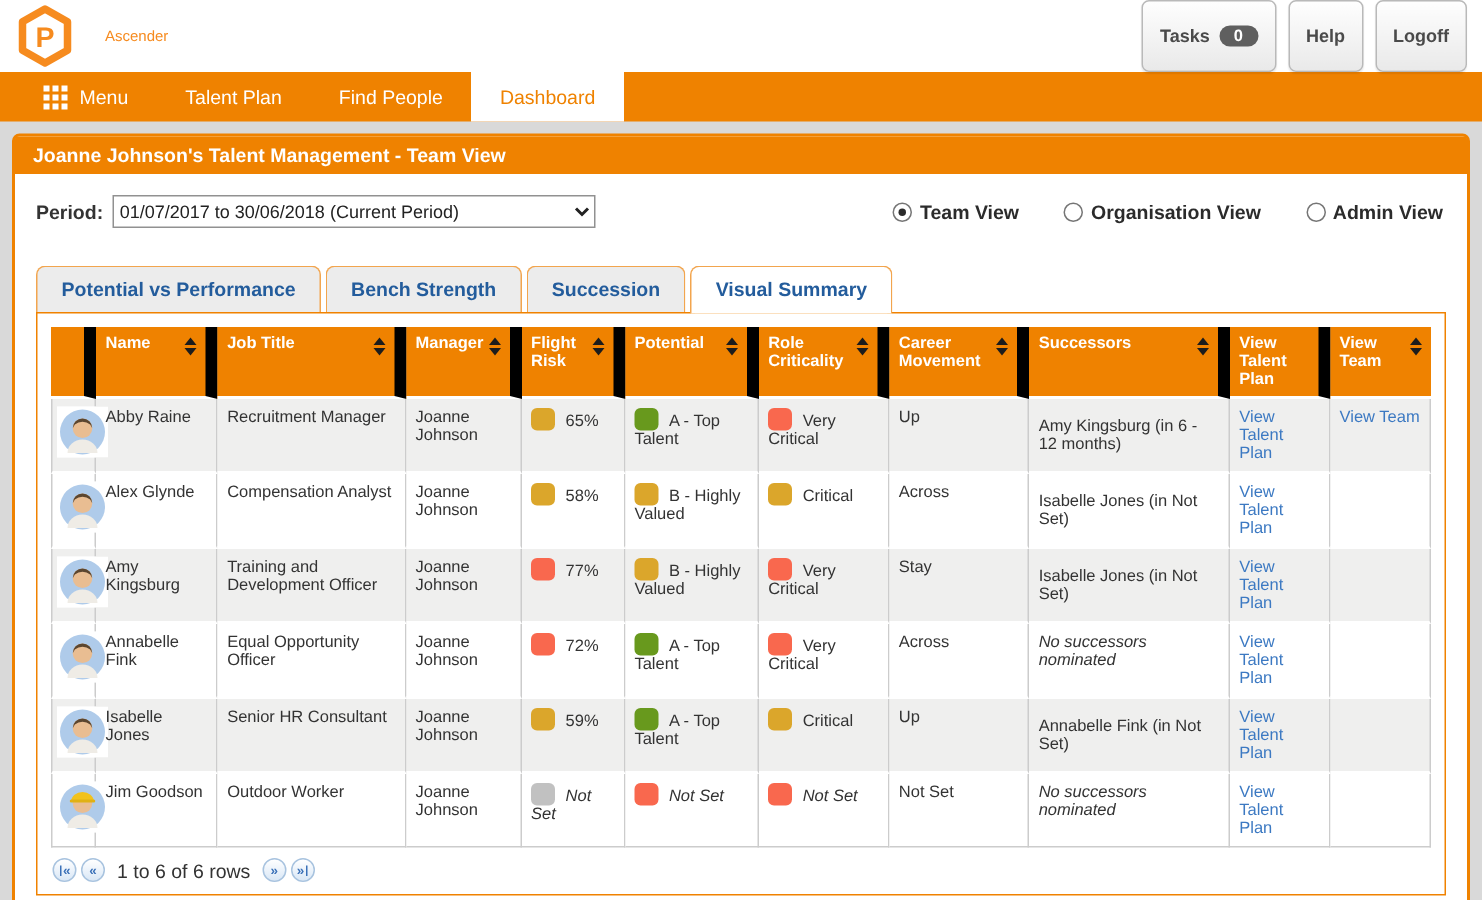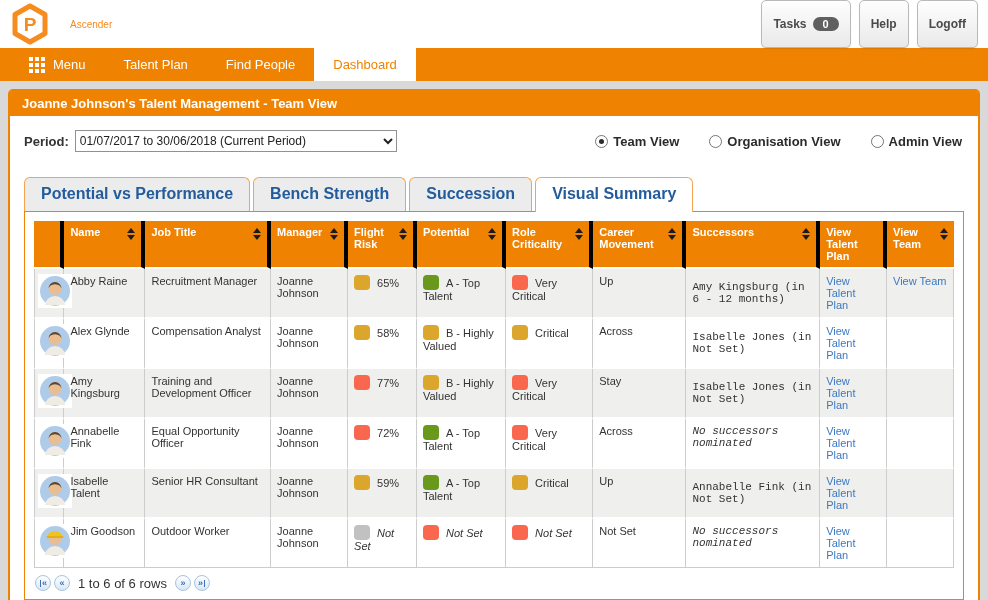--- a/index.html
+++ b/index.html
@@ -34,45 +34,45 @@
   .period-select { font-family:inherit; font-size:12px; color:#222; width:322px; height:22px; border:1px solid #919191; background:#fff; }
   .view-options { margin-left:auto; display:flex; gap:30px; align-items:center; }
   .view-option { display:flex; align-items:center; gap:5px; cursor:pointer; }
   .radio { width:13px; height:13px; border-radius:50%; border:1px solid #757575; background:#fff; position:relative; flex:none; }
   .radio.checked::after { content:""; position:absolute; left:3px; top:3px; width:5px; height:5px; border-radius:50%; background:#2b2b2b; }
   .view-label { font-size:13px; font-weight:bold; color:#2b2b2b; }
 
   
   .tabs { display:flex; gap:3px; margin:25px 14px 0; position:relative; z-index:2; }
   .tab { border:1px solid #F2A54E; border-bottom:none; border-radius:6px 6px 0 0; padding:7px 16px 8px;
-         background:#ECECEC; color:#235C9C; font-weight:bold; font-size:16px; cursor:pointer; }
+         background:#ECECEC; color:#235C9C; font-weight:bold; font-size:13px; cursor:pointer; }
   .tab.active { background:#fff; margin-bottom:-1px; padding-bottom:9px; }
 
   
   .table-box { border:1px solid #F08200; margin:0 14px; padding:9px 9px 4px; background:#fff; position:relative; z-index:1; }
   table { width:100%; table-layout:fixed; border-collapse:separate; border-spacing:0; }
   th { background:#EF8200; color:#fff; font-size:11px; font-weight:bold; text-align:left; vertical-align:top;
-       padding:5px 6px; border-right:4px solid #000000; border-bottom:2px solid #fff; }
+       padding:5px 6px; border-right:8px solid #000000; border-bottom:2px solid #fff; }
   th:last-child { border-right:none; }
   .sort { float:right; display:inline-flex; flex-direction:column; gap:2px; margin:2px 0 0 3px; }
   .sort i { display:block; width:0; height:0; border-left:4px solid transparent; border-right:4px solid transparent; }
   .sort .up { border-bottom:5px solid #1c1c1c; }
   .sort .down { border-top:5px solid #1c1c1c; }
   td { font-size:11px; color:#333; vertical-align:top; padding:6px 6px; height:46px;
        border-right:1px solid #CCC; border-bottom:2px solid #fff; background:#fff; }
   td:first-child { border-left:1px solid #CCC; }
   tbody tr:nth-child(odd) td { background:#EFEFEE; }
   tbody tr:last-child td { border-bottom:1px solid #CCC; }
   .avatar-cell { padding:5px 2px 5px 3px; }
   .photo { width:34px; height:34px; background:#fff; }
   .sq { display:inline-block; width:16px; height:15px; border-radius:4px; margin-right:7px; vertical-align:-3px; }
   .sq.red { background:#F9684E; } .sq.amber { background:#DBA62B; }
   .sq.green { background:#68991D; } .sq.gray { background:#C1C1C1; }
   .italic { font-style:italic; }
-  td.successors { vertical-align:middle;font-family:Liberation Mono, monospace; }
+  td.successors { vertical-align:middle; }
   td.successors.top { vertical-align:top; }
   td a { color:#3C79C2; text-decoration:none; cursor:pointer; }
 
   
   .pager { display:flex; align-items:center; gap:3px; padding:7px 0 4px 1px; font-size:13px; color:#333; }
   .pg { display:inline-flex; align-items:center; justify-content:center; width:16px; height:16px; border-radius:50%;
         border:1px solid #A8C3DF; background:linear-gradient(#fff,#D9E7F6); color:#3B71B8; font-weight:bold;
         font-size:9px; line-height:1; cursor:pointer; }
   .pg .bar { display:inline-block; width:1px; height:7px; background:#3B71B8; margin:0 1px; }
   .pager .rows-text { margin:0 5px; }
@@ -304,21 +304,21 @@
             <tr>
               <td class="avatar-cell">
                 <div class="photo"><svg width="34" height="34" viewBox="0 0 34 34">
                     <rect width="34" height="34" fill="#ffffff"></rect>
                     <circle cx="17" cy="17" r="15" fill="#AFCBEA"></circle>
                     <path d="M7,31 a10,9 0 0 1 20,0 z" fill="#EFECE6"></path>
                     <circle cx="17" cy="14.5" r="6.5" fill="#E9BD92"></circle>
                     <path d="M10.5,14.5 a6.5,6.5 0 0 1 13,0 l-1.4,-2.5 a8,8 0 0 0 -10.2,0 z" fill="#5B4630"></path>
                   </svg></div>
               </td>
-              <td>Isabelle Talent</td>
+              <td>Isabelle Jones</td>
               <td>Senior HR Consultant</td>
               <td>Joanne Johnson</td>
               <td><span class="sq amber"></span><span>59%</span></td>
               <td><span class="sq green"></span><span>A - Top Talent</span></td>
               <td><span class="sq amber"></span><span>Critical</span></td>
               <td>Up</td>
               <td class="successors">Annabelle Fink (in Not Set)</td>
               <td><a>View Talent Plan</a></td>
               <td></td>
             </tr>

